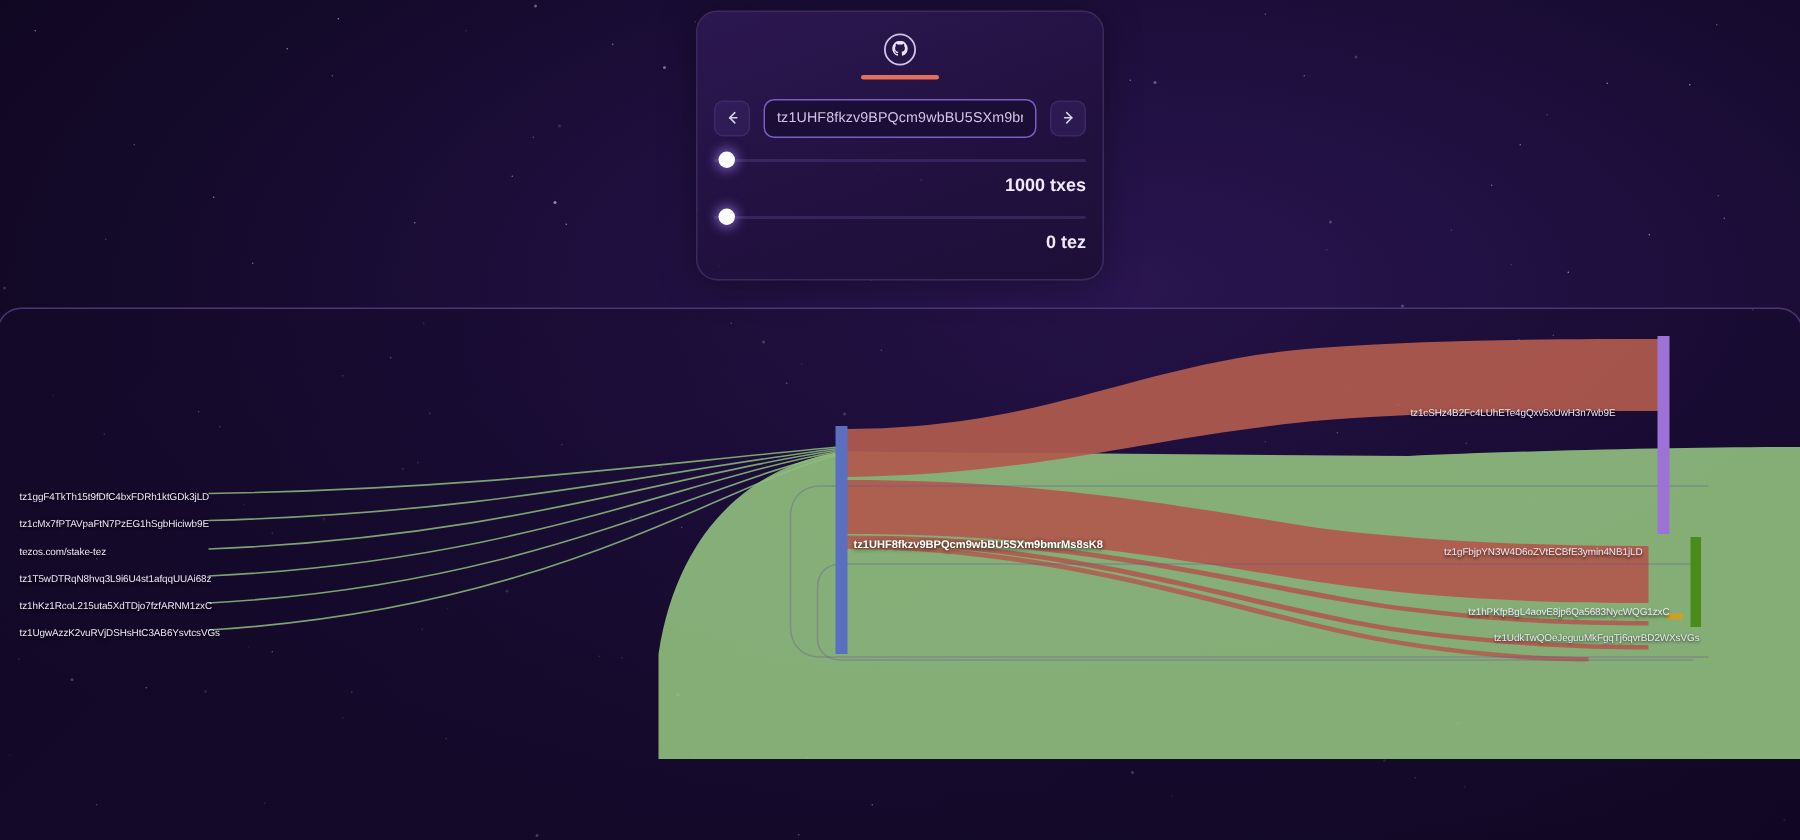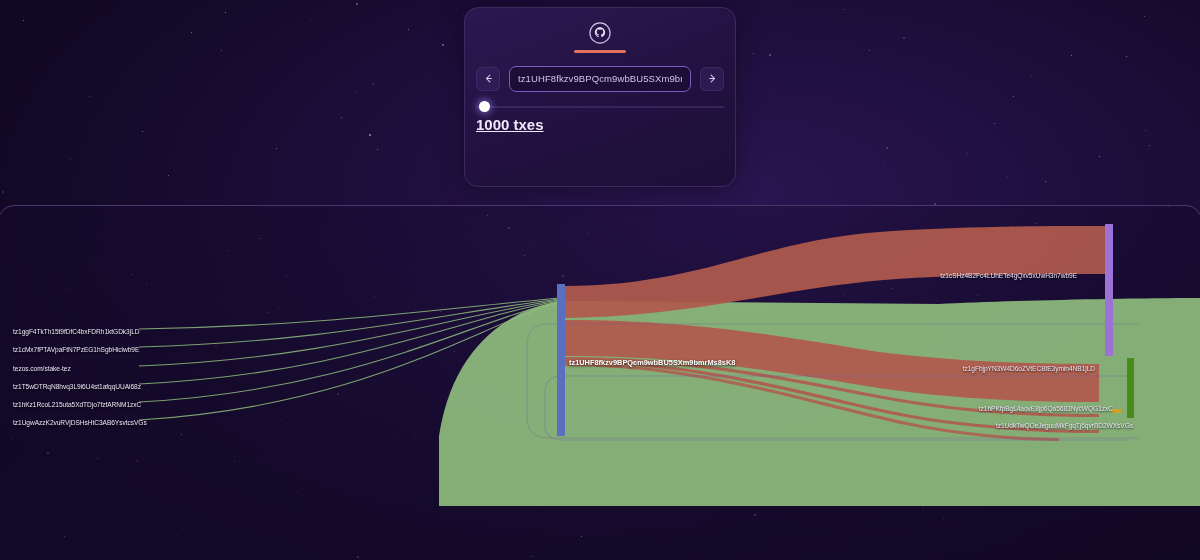--- a/index.html
+++ b/index.html
@@ -55,21 +55,21 @@
     color:#cfc6e6; font-size:9.5px; font-family:"Liberation Sans",sans-serif;
     padding:0 8px; outline:none; letter-spacing:.1px;
   }
   
   .slider-block{ padding:0 11px; margin-top:14px; }
   .slider-track{ position:relative; height:2px; background:rgba(108,84,158,.30); border-radius:2px; }
   .slider-thumb{
     position:absolute; top:-5px; left:3px; width:11px; height:11px; border-radius:50%;
     background:#ffffff; box-shadow:0 0 7px 2px rgba(170,140,255,.55);
   }
-  .slider-value{ color:#efeaf9; font-size:15px; font-weight:bold; margin-top:8px;text-decoration:underline; }
+  .slider-value{ text-align:right; color:#efeaf9; font-size:12px; font-weight:bold; margin-top:8px; }
 
   
   #sankey-panel{
     position:absolute; left:-2px; top:205px; width:1204px; height:357px;
     border:1px solid #4a3770; border-top-left-radius:16px; border-top-right-radius:16px;
     background:linear-gradient(135deg, rgba(20,9,42,.55) 0%, rgba(26,12,52,.35) 50%, rgba(18,8,38,.55) 100%);
     overflow:hidden;
   }
   #sankey-svg{ position:absolute; left:0; top:0; }
 
@@ -269,20 +269,26 @@
       </div>
     </div>
 
     <div class="slider-block">
       <div class="slider-track">
         <div class="slider-thumb"></div>
       </div>
       <div class="slider-value">1000 txes</div>
     </div>
 
+    <div class="slider-block">
+      <div class="slider-track">
+        <div class="slider-thumb"></div>
+      </div>
+      <div class="slider-value">0 tez</div>
+    </div>
   </div>
 
   <div id="sankey-panel">
 
     <svg id="sankey-svg" width="1204" height="357" viewBox="0 0 1204 357">
 
       <g>
         <path d="M 565,95 C 565,95 460,100 440,230 L 440,300 L 1204,300 L 1204,92 C 1120,92 1000,95 940,98 Z" fill="#8fbd7e" fill-opacity="0.92"></path>
         <path d="M 565,155 C 520,158 505,180 505,215 L 505,228 L 1150,228 L 1150,160 Z" fill="#8fbd7e" fill-opacity="0.0"></path>
       </g>

